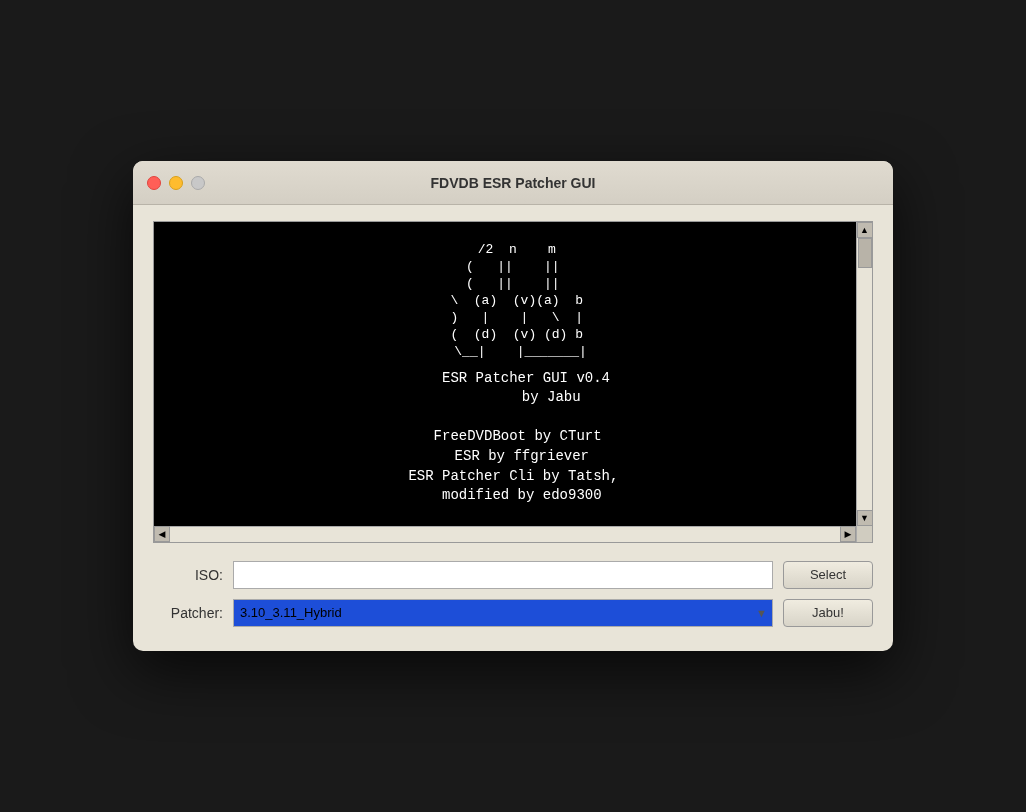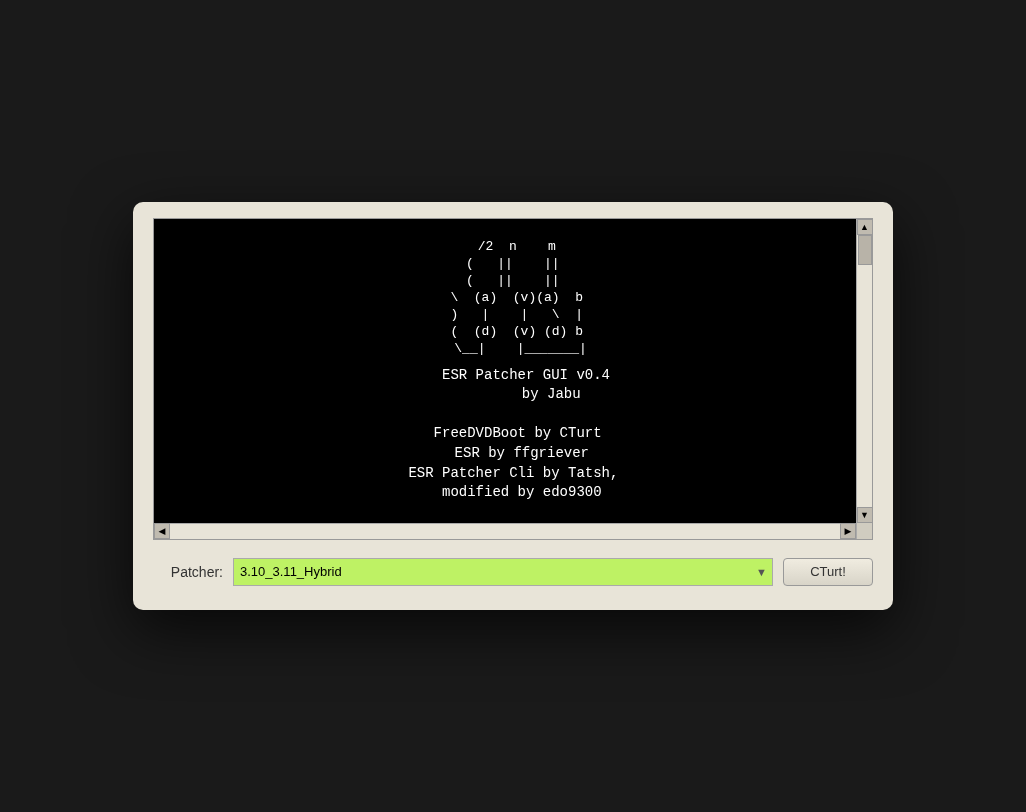--- a/index.html
+++ b/index.html
@@ -222,21 +222,21 @@
     }
 
     .dropdown-wrapper {
       flex: 1;
       position: relative;
     }
 
     .dropdown-wrapper select {
       width: 100%;
       height: 28px;
-      background: #bef264;
+      background: #1d4ed8;
       border: 1px solid #aaa;
       padding: 2px 6px;
       font-size: 13px;
       outline: none;
       cursor: pointer;
       appearance: none;
       -webkit-appearance: none;
     }
 
     .dropdown-arrow {
@@ -258,20 +258,28 @@
       font-size: 13px;
       cursor: pointer;
       color: #333;
     }
   </style>
 </head>
 <body>
 
 <div class="window">
 
+  <div class="title-bar">
+    <div class="window-controls">
+      <button class="window-btn btn-close"></button>
+      <button class="window-btn btn-minimize"></button>
+      <button class="window-btn btn-maximize"></button>
+    </div>
+    <span class="title-text">FDVDB ESR Patcher GUI</span>
+  </div>
 
   <div class="window-content">
 
     <div class="terminal-wrapper">
       <div class="terminal-main-row">
 
         <div class="terminal-scroll-area">
           <div class="terminal-text"><span class="ascii-art">   /2  n    m
   (   ||    ||
   (   ||    ||
@@ -299,30 +307,35 @@
       <div class="scrollbar-x-container">
         <div class="scroll-btn-x">◀</div>
         <div class="scroll-track-x"></div>
         <div class="scroll-btn-x">▶</div>
         <div class="scroll-corner"></div>
       </div>
     </div>
 
     <div class="controls-row">
 
+      <div class="control-line">
+        <span class="control-label">ISO:</span>
+        <input class="iso-input" type="text" value="" style="">
+        <button class="action-btn">Select</button>
+      </div>
 
       <div class="control-line">
         <span class="control-label">Patcher:</span>
         <div class="dropdown-wrapper">
           <select>
             <option>3.10_3.11_Hybrid</option>
             <option>3.10_3.11_Hybrid_v2</option>
             <option>4.0_Hybrid</option>
             <option>4.0_Hybrid_v2</option>
           </select>
           <span class="dropdown-arrow">▼</span>
         </div>
-        <button class="action-btn">CTurt!</button>
+        <button class="action-btn">Jabu!</button>
       </div>
 
     </div>
   </div>
 </div>
 
 </body></html>

